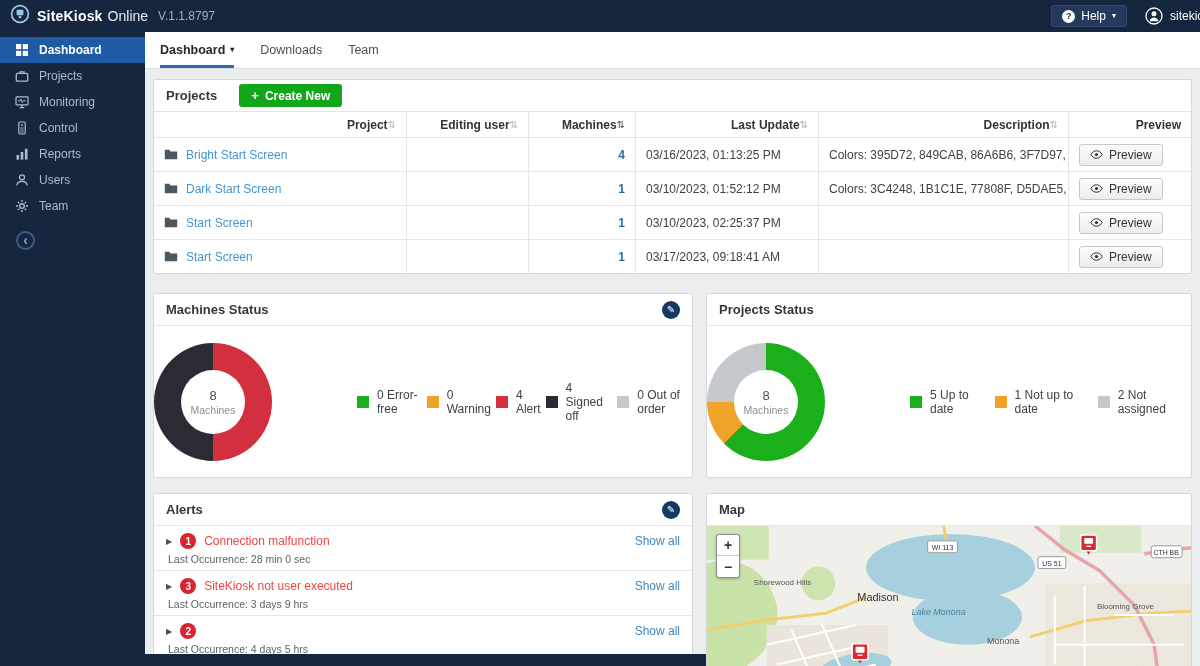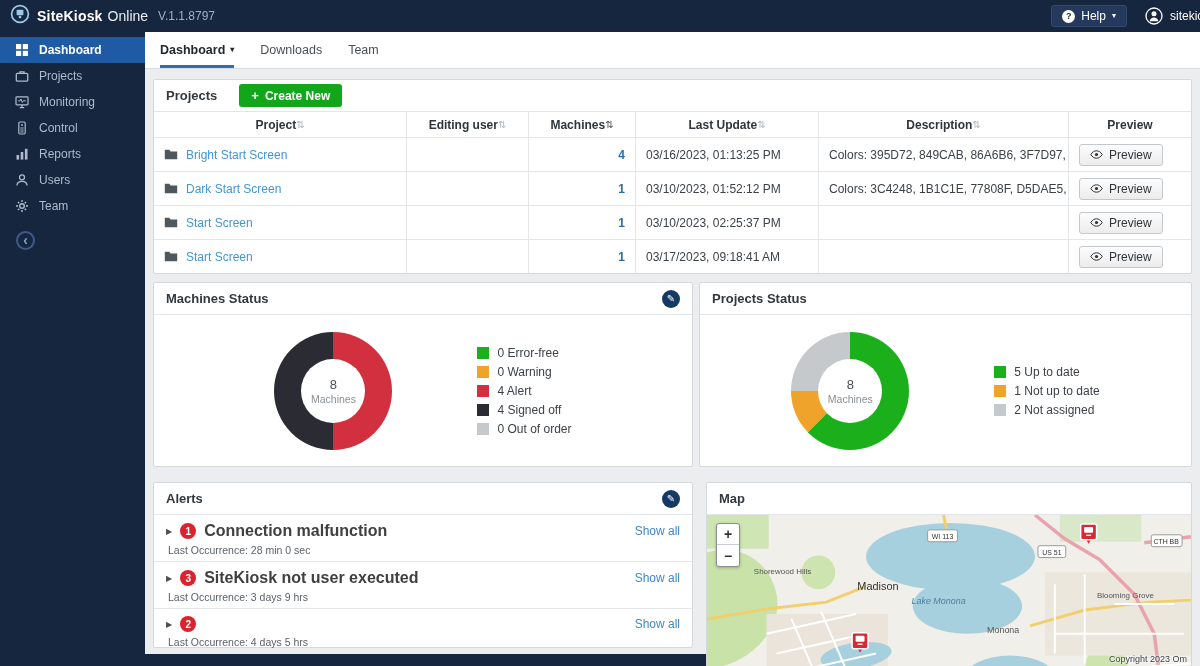--- a/index.html
+++ b/index.html
@@ -53,58 +53,58 @@
 
   
   .create-btn{margin-left:22px;display:flex;align-items:center;gap:6px;height:23px;padding:0 12px;
     border:none;border-radius:3px;background:#12a71b;color:#fff;font-size:12px;font-weight:bold;
     cursor:pointer;font-family:"Liberation Sans",sans-serif}
   .plus-ic{font-size:13px;font-weight:bold;line-height:1}
   .tr{display:flex;border-bottom:1px solid #e4e7ea}
   .tr:last-child{border-bottom:none}
   .th,.td{padding:0 10px;display:flex;align-items:center;border-right:1px solid #e4e7ea;
     font-size:12px;color:#3c4248;overflow:hidden;white-space:nowrap}
-  .th{height:25px;color:#2f353b;font-weight:bold;justify-content:center;cursor:pointer}
+  .th{height:25px;color:#2f353b;font-weight:bold;justify-content:flex-end;cursor:pointer}
   .td{height:33px}
   .th:last-child,.td:last-child{border-right:none}
   .col-project{width:253px}.col-user{width:122px}.col-machines{width:107px}
   .col-update{width:183px}.col-desc{flex:1}.col-preview{width:122px}
   .sort{font-size:10px;color:#aeb6bf;font-weight:normal}
   .sort-active{color:#4a5057}
   .machines-val{margin-left:auto;color:#2d6ca8;font-weight:bold}
   .proj-link{color:#4495d1;margin-left:8px;cursor:pointer}
   .folder{display:flex}
   .preview-btn{display:flex;align-items:center;gap:6px;height:22px;padding:0 10px;
     border:1px solid #c3c8cd;border-radius:3px;background:linear-gradient(#fdfdfd,#ececec);
     font-size:12px;color:#2f353b;cursor:pointer;font-family:"Liberation Sans",sans-serif}
 
   
-  .row-mid{display:flex;gap:6px;margin-top:8px}
+  .row-mid{display:flex;gap:13px;margin-top:19px}
   .card-machines{width:540px;height:185px}
   .card-pstatus{flex:1;height:185px}
   .chart-body{display:flex;align-items:center;justify-content:center;gap:85px;height:152px}
   .donut{width:118px;height:118px;border-radius:50%;position:relative;flex:0 0 auto}
   .donut-hole{position:absolute;inset:27px;background:#fff;border-radius:50%;
     display:flex;flex-direction:column;align-items:center;justify-content:center}
   .donut-value{font-size:13px;color:#4a4f55}
   .donut-label{font-size:10.5px;color:#8a9097;margin-top:1px}
-  .legend{display:flex;flex-direction:column;gap:5px}
+  .legend{display:flex;flex-direction:row;gap:5px}
   .legend-item{display:flex;align-items:center;gap:8px;font-size:12px;color:#3c4248}
   .swatch{width:12px;height:12px;flex:0 0 auto}
 
   
   .row-bottom{display:flex;gap:13px;margin-top:15px}
   .card-alerts{width:540px;height:166px}
   .alert-row{padding:7px 12px 5px;border-bottom:1px solid #e4e7ea}
   .alert-row:last-child{border-bottom:none}
   .alert-top{display:flex;align-items:center;gap:8px}
   .alert-caret{font-size:8px;color:#4a4f55;cursor:pointer}
   .alert-badge{width:16px;height:16px;border-radius:50%;background:#d9232e;color:#fff;
     font-size:10px;font-weight:bold;display:flex;align-items:center;justify-content:center;flex:0 0 auto}
-  .alert-title{font-size:16px;font-weight:bold;color:#404040}
+  .alert-title{font-size:12px;font-weight:normal;color:#ef4444}
   .show-all{margin-left:auto;color:#3f88c5;font-size:12px;cursor:pointer}
   .alert-sub{font-size:10.5px;color:#5c6268;margin:4px 0 0 2px}
 
   
   .card-map{flex:1;height:230px;display:flex;flex-direction:column;position:relative;z-index:1}
   .map-body{position:relative;flex:1;overflow:hidden;background:#f1efe9}
   .map-body svg.mapsvg{position:absolute;inset:0;width:100%;height:100%;display:block}
   .map-zoom{position:absolute;top:8px;left:9px;width:24px;border:1px solid #8a8f94;border-radius:3px;
     background:#fff;overflow:hidden;box-shadow:0 1px 3px rgba(0,0,0,.25)}
   .zoom-btn{height:21px;display:flex;align-items:center;justify-content:center;font-size:14px;

